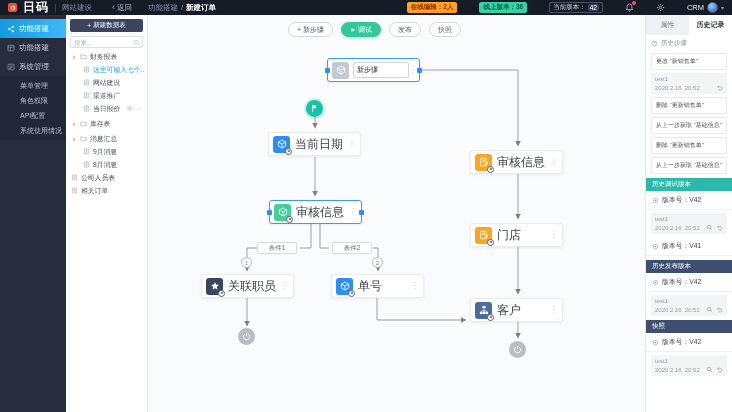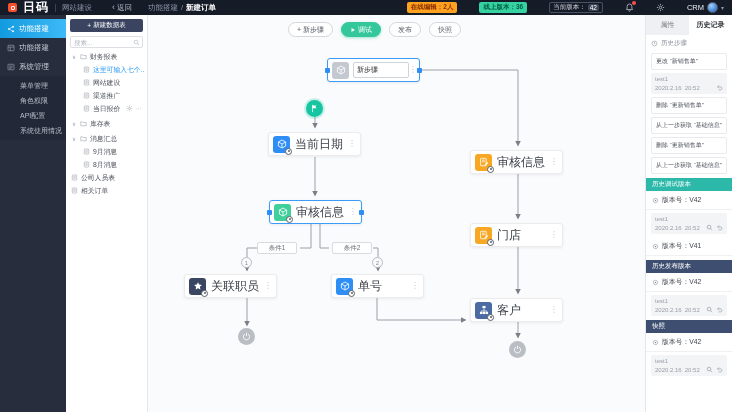--- a/index.html
+++ b/index.html
@@ -457,21 +457,21 @@
       <div class="cond" style="left:184px;top:227px;">
           <span>条件2</span>
         </div>
       <div class="cnum" style="left:93px;top:242px;">
           <span>1</span>
         </div>
       <div class="cnum" style="left:224px;top:242px;">
           <span>2</span>
         </div>
 
-      <div class="node" style="left:36px;top:259px;">
+      <div class="node" style="left:53px;top:259px;">
         <span class="tile" style="background: rgb(58, 69, 98);">
           <svg viewBox="0 0 16 16">
               <use href="#i-star"></use>
             </svg>
           <span class="n-badge">
               <i></i>
             </span>
         </span>
         <span class="n-label">关联职员</span>
         <span class="n-dots">⋮</span>

